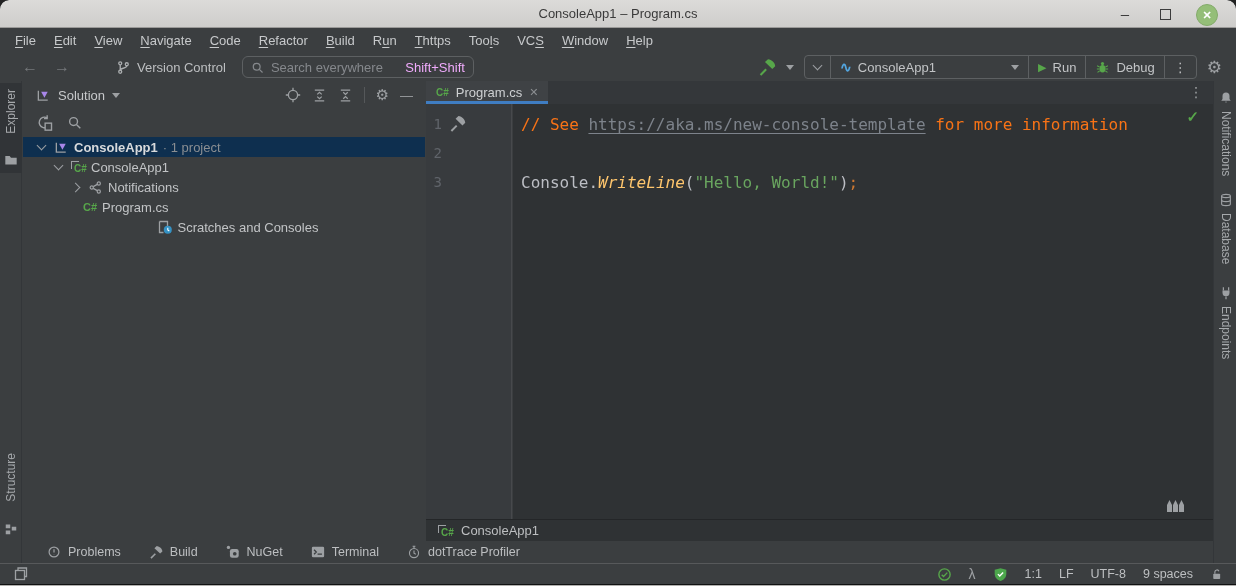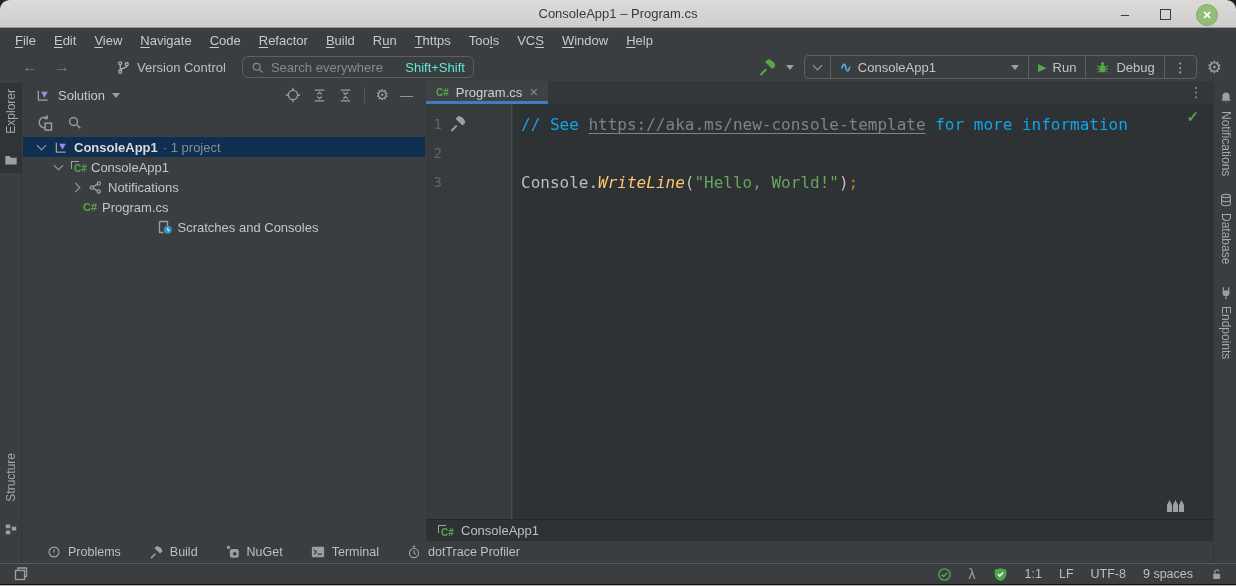--- a/index.html
+++ b/index.html
@@ -20,21 +20,21 @@
 
   
   .menubar{ left:0; top:28px; width:1236px; height:25px; background:#3b3e40; display:flex; align-items:center; padding-left:6px;}
   .menu-item{ padding:0 9px; font-size:13px; color:#c7c9cb; line-height:25px; cursor:default;}
   .menu-item .u{ text-decoration:underline; text-underline-offset:2px;}
   .toolbar{ left:0; top:53px; width:1236px; height:28px; background:#3b3e40; display:flex; align-items:center; padding:0 14px;}
   .nav-arrow{ font-size:16px; color:#75787b; padding:0 8px;}
   .vc{ display:flex; align-items:center; gap:6px; margin-left:38px; color:#bdbfc1; font-size:13px;}
   .searchbox{ margin-left:16px; width:232px; height:22px; border:1px solid #5d6062; border-radius:6px;
               display:flex; align-items:center; padding:0 8px; gap:7px; color:#85888c; font-size:13px;}
-  .searchbox .hint{ margin-left:auto; color:#5eead4;}
+  .searchbox .hint{ margin-left:auto; color:#f0abfc;}
   .right-cluster{ margin-left:auto; display:flex; align-items:center; gap:10px;}
   .cfg-group{ display:flex; align-items:stretch; height:24px; border:1px solid #5d6062; border-radius:4px; overflow:hidden;}
   .cfg-cell{ display:flex; align-items:center; gap:6px; padding:0 9px; border-right:1px solid #5d6062; color:#c2c4c6; font-size:13px;}
   .cfg-cell:last-child{ border-right:none;}
   .caret-down{ width:0; height:0; border-left:4px solid transparent; border-right:4px solid transparent; border-top:5px solid #9da0a3;}
   .chev{ display:inline-block; width:7px; height:7px; border-right:1.6px solid #9da0a3; border-bottom:1.6px solid #9da0a3;}
   .chev.down{ transform:rotate(45deg); margin-top:-3px;}
   .chev.right{ transform:rotate(-45deg);}
   .green{ color:#57A64A; }
   .gear{ font-size:17px; color:#9da0a3; }
@@ -66,21 +66,21 @@
   .tabbar{ left:426px; top:81px; width:787px; height:23px; background:#34373a; }
   .tab{ position:absolute; left:0; top:0; height:23px; background:#3f4245; display:flex; align-items:center; gap:7px; padding:0 10px; font-size:13px; color:#ced0d2;}
   .tab-underline{ position:absolute; left:0; bottom:0; height:3px; width:100%; background:#3F7DC2;}
   .tab-close{ color:#8b8e91; font-size:11px; }
   .tabbar-more{ position:absolute; right:10px; top:0; line-height:23px; color:#9da0a3; font-size:14px;}
   .gutter{ left:426px; top:104px; width:86px; height:415px; background:#383b3e; border-right:1px solid #47494c;}
   .codearea{ left:513px; top:104px; width:700px; height:415px; background:#2f3234;}
   .mono{ font-family:"DejaVu Sans Mono", monospace; }
   .lnum{ position:absolute; width:14px; text-align:right; font-size:14px; color:#60646a; line-height:29px;}
   .cline{ position:absolute; left:8px; font-size:16px; line-height:29px; white-space:pre;}
-  .c-comment{ color:#0ea5e9; }
+  .c-comment{ color:#f97316; }
   .c-link{ color:#7d838b; text-decoration:underline; text-underline-offset:3px;}
   .c-plain{ color:#bcbec4; }
   .c-method{ color:#FFC66D; font-style:italic;}
   .c-string{ color:#69A55F; }
   .c-semi{ color:#CC7832; }
   .inspect-check{ position:absolute; right:14px; top:4px; color:#57A64A; font-size:15px; font-weight:bold;}
   .breadcrumbs{ left:426px; top:519px; width:787px; height:22px; background:#2f3234; border-top:1px solid #242628;
                 display:flex; align-items:center; gap:8px; padding-left:12px; font-size:13px; color:#bdbfc1;}
 
   

